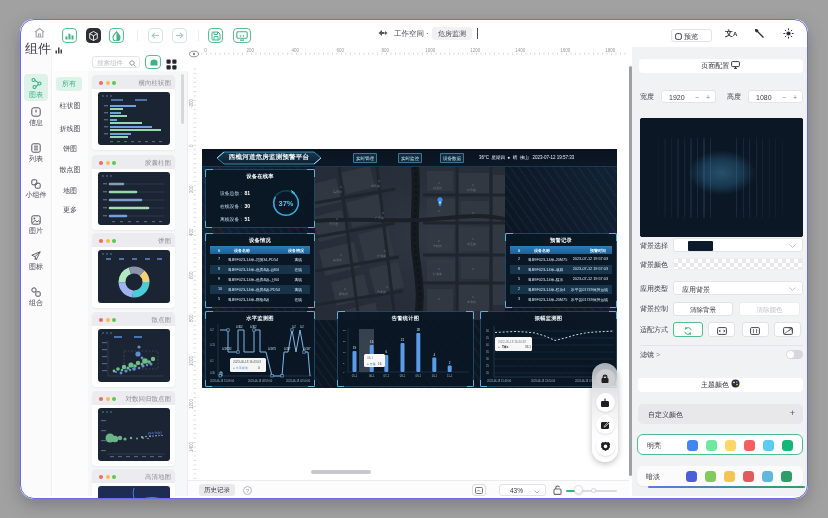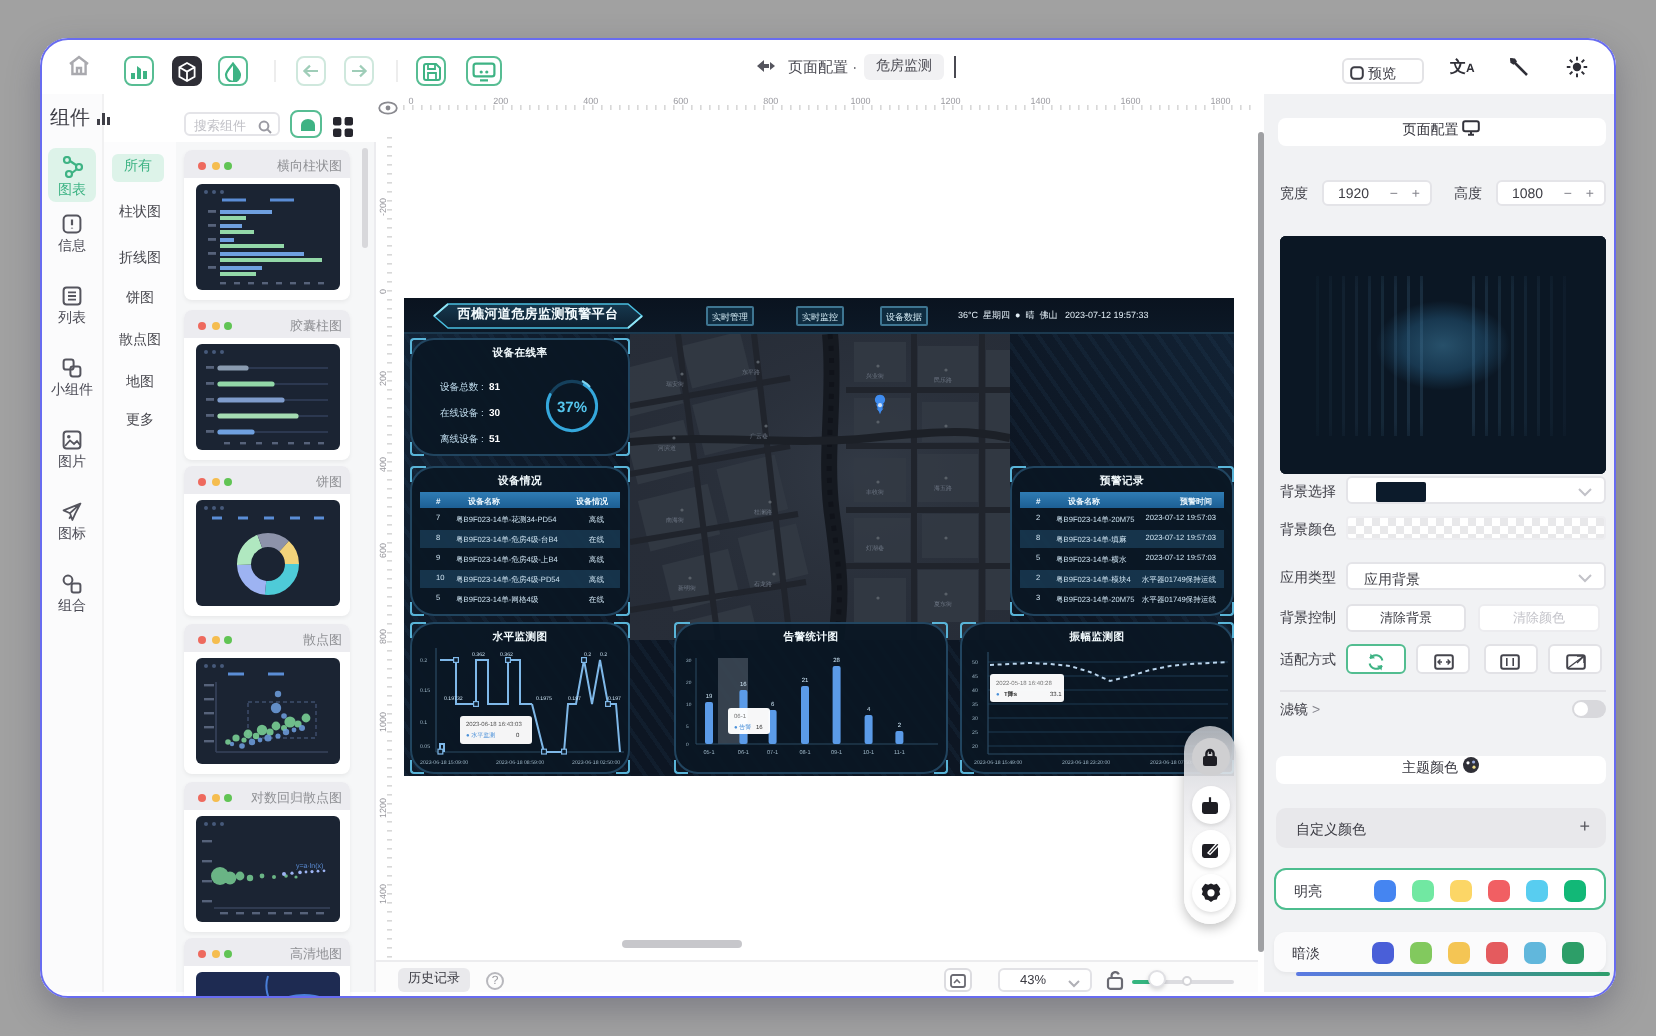--- a/index.html
+++ b/index.html
@@ -36,21 +36,21 @@
 #bottombar{position:absolute;left:168px;top:461px;width:441px;height:16px;background:#fcfcfc;border-top:1px solid #ececee;}
 
 #rightpanel{position:absolute;left:612px;top:28px;width:176px;height:449px;background:#f1f2f4;}
 #vscroll{position:absolute;left:609px;top:28px;width:3px;height:449px;background:#fff;}
 #vscroll i{position:absolute;left:0;top:19px;width:3px;height:410px;background:#9fa0a3;border-radius:2px;}
 .rlabel{position:absolute;font-size:7px;color:#3e3e46;}
 .rwhite{position:absolute;background:#fff;border-radius:4px;}
 .rinput{position:absolute;background:#fff;border:1px solid #e4e4e8;border-radius:3px;font-size:7px;color:#3d3d44;}
 .swatch{position:absolute;width:11px;height:11px;border-radius:3.5px;top:5px;}
 
-.dp{position:absolute;background:rgba(10,23,36,0.92);border:1px solid rgba(52,108,146,0.55);border-radius:12px;padding-left:44px;}
+.dp{position:absolute;background:rgba(10,23,36,0.92);border:1px solid rgba(52,108,146,0.55);border-radius:0;padding-left:44px;}
 .dp::before{content:"";position:absolute;left:-1px;top:-1px;width:7px;height:7px;border-left:1.4px solid #59b4d8;border-top:1.4px solid #59b4d8;border-radius:2px 0 0 0;}
 .dp::after{content:"";position:absolute;right:-1px;top:-1px;width:7px;height:7px;border-right:1.4px solid #59b4d8;border-top:1.4px solid #59b4d8;border-radius:0 2px 0 0;}
 .dp .bl{position:absolute;left:-1px;bottom:-1px;width:7px;height:7px;border-left:1.4px solid #59b4d8;border-bottom:1.4px solid #59b4d8;border-radius:0 0 0 2px;}
 .dp .br{position:absolute;right:-1px;bottom:-1px;width:7px;height:7px;border-right:1.4px solid #59b4d8;border-bottom:1.4px solid #59b4d8;border-radius:0 0 2px 0;}
 .dptitle{position:absolute;left:0;top:3px;width:100%;text-align:center;font-size:5.3px;font-weight:bold;color:#f2fafd;letter-spacing:0.2px;}
 .drow{position:absolute;left:14px;font-size:4.8px;color:#c3dff0;white-space:nowrap;}
 .drow b{color:#ffffff;font-size:5px;}
 .thead{position:absolute;left:4px;right:4px;top:12px;height:8px;background:linear-gradient(180deg,#2f7cb4,#1d5f94);}
 .thead span{position:absolute;top:1.5px;font-size:4px;font-weight:bold;color:#eaf6fd;white-space:nowrap;}
 .trow{position:absolute;left:4px;right:4px;height:9px;}
@@ -104,21 +104,21 @@
             <rect x="0.8" y="0.8" width="10.4" height="6.4" rx="1.2" fill="none" stroke="#3eb384" stroke-width="1.1"></rect>
             <path d="M4 9.2 H8" stroke="#3eb384" stroke-width="1.2"></path>
             <circle cx="4.6" cy="5" r="0.8" fill="#3eb384"></circle>
             <circle cx="7.4" cy="5" r="0.8" fill="#3eb384"></circle>
           </svg>
       </div>
       <svg class="abs" style="left:358px;top:10px" width="10" height="8" viewBox="0 0 10 8">
           <path d="M0.5 4 L4 1 V3 L6.5 3 V5 L4 5 V7 Z" fill="#55555e"></path>
           <path d="M9.5 4 L7 2 V6 Z" fill="#55555e"></path>
         </svg>
-      <div class="abs" style="left:374px;top:10px;font-size:7.5px;color:#4a4a52;">页面配置 ·</div>
+      <div class="abs" style="left:374px;top:10px;font-size:7.5px;color:#4a4a52;">工作空间 ·</div>
       <div class="abs" style="left:412px;top:7.5px;width:40px;height:13px;background:#f1f1f3;border-radius:3px;font-size:7px;color:#4a4a52;text-align:center;line-height:13px;">危房监测</div>
       <div class="abs" style="left:457px;top:9px;width:1px;height:11px;background:#4a4a52;"></div>
       <div class="abs" style="left:651px;top:10px;width:41px;height:13px;border:1px solid #e3e3e6;border-radius:3px;background:#fff;">
         <svg class="abs" style="left:3px;top:2.5px" width="7" height="7" viewBox="0 0 7 7">
             <rect x="0.6" y="0.6" width="5.8" height="5.8" rx="1.6" fill="none" stroke="#3c3c44" stroke-width="1"></rect>
           </svg>
         <span class="abs" style="left:12px;top:2px;font-size:7px;color:#3c3c44;">预览</span>
       </div>
       <div class="abs" style="left:705px;top:9px;font-size:8px;color:#2f2f37;font-weight:bold;">文<span style="font-size:6px;">A</span></div>
       <svg class="abs" style="left:734px;top:9px" width="11" height="11" viewBox="0 0 11 11">
@@ -133,21 +133,21 @@
             <path d="M0.4 5.5 H2.2"></path>
             <path d="M8.8 5.5 H10.6"></path>
             <path d="M1.9 1.9 L3.2 3.2"></path>
             <path d="M7.8 7.8 L9.1 9.1"></path>
             <path d="M9.1 1.9 L7.8 3.2"></path>
             <path d="M1.9 9.1 L3.2 7.8"></path>
           </g>
         </svg>
     </div>
     <div class="abs" style="left:0;top:28px;width:168px;height:24px;background:#fff;"></div>
-    <div class="abs" style="left:5px;top:33px;font-size:10px;color:#3f3f47;z-index:5;">组件 <svg width="8" height="8" viewBox="0 0 8 8" style="vertical-align:-1px">
+    <div class="abs" style="left:5px;top:21px;font-size:13px;color:#3f3f47;z-index:5;">组件 <svg width="8" height="8" viewBox="0 0 8 8" style="vertical-align:-1px">
           <path d="M0.5 7.5 V4.5 H2 V7.5 M3 7.5 V1.5 H4.5 V7.5 M5.5 7.5 V3.5 H7 V7.5 Z" fill="#3f3f47"></path>
         </svg></div>
     <div class="abs" style="left:72px;top:37px;width:48px;height:12px;background:#fff;border:1px solid #e4e4e8;border-radius:3px;">
       <span class="abs" style="left:4px;top:1.5px;font-size:6.5px;color:#c0c0c6;">搜索组件</span>
       <svg class="abs" style="right:3px;top:2.5px" width="7" height="7" viewBox="0 0 7 7">
           <circle cx="3" cy="3" r="2.2" fill="none" stroke="#9a9aa2" stroke-width="1"></circle>
           <path d="M4.7 4.7 L6.5 6.5" stroke="#9a9aa2" stroke-width="1"></path>
         </svg>
     </div>
     <div class="abs" style="left:125px;top:36px;width:16px;height:14px;border:1px solid #57bd93;border-radius:4px;background:#fff;">

